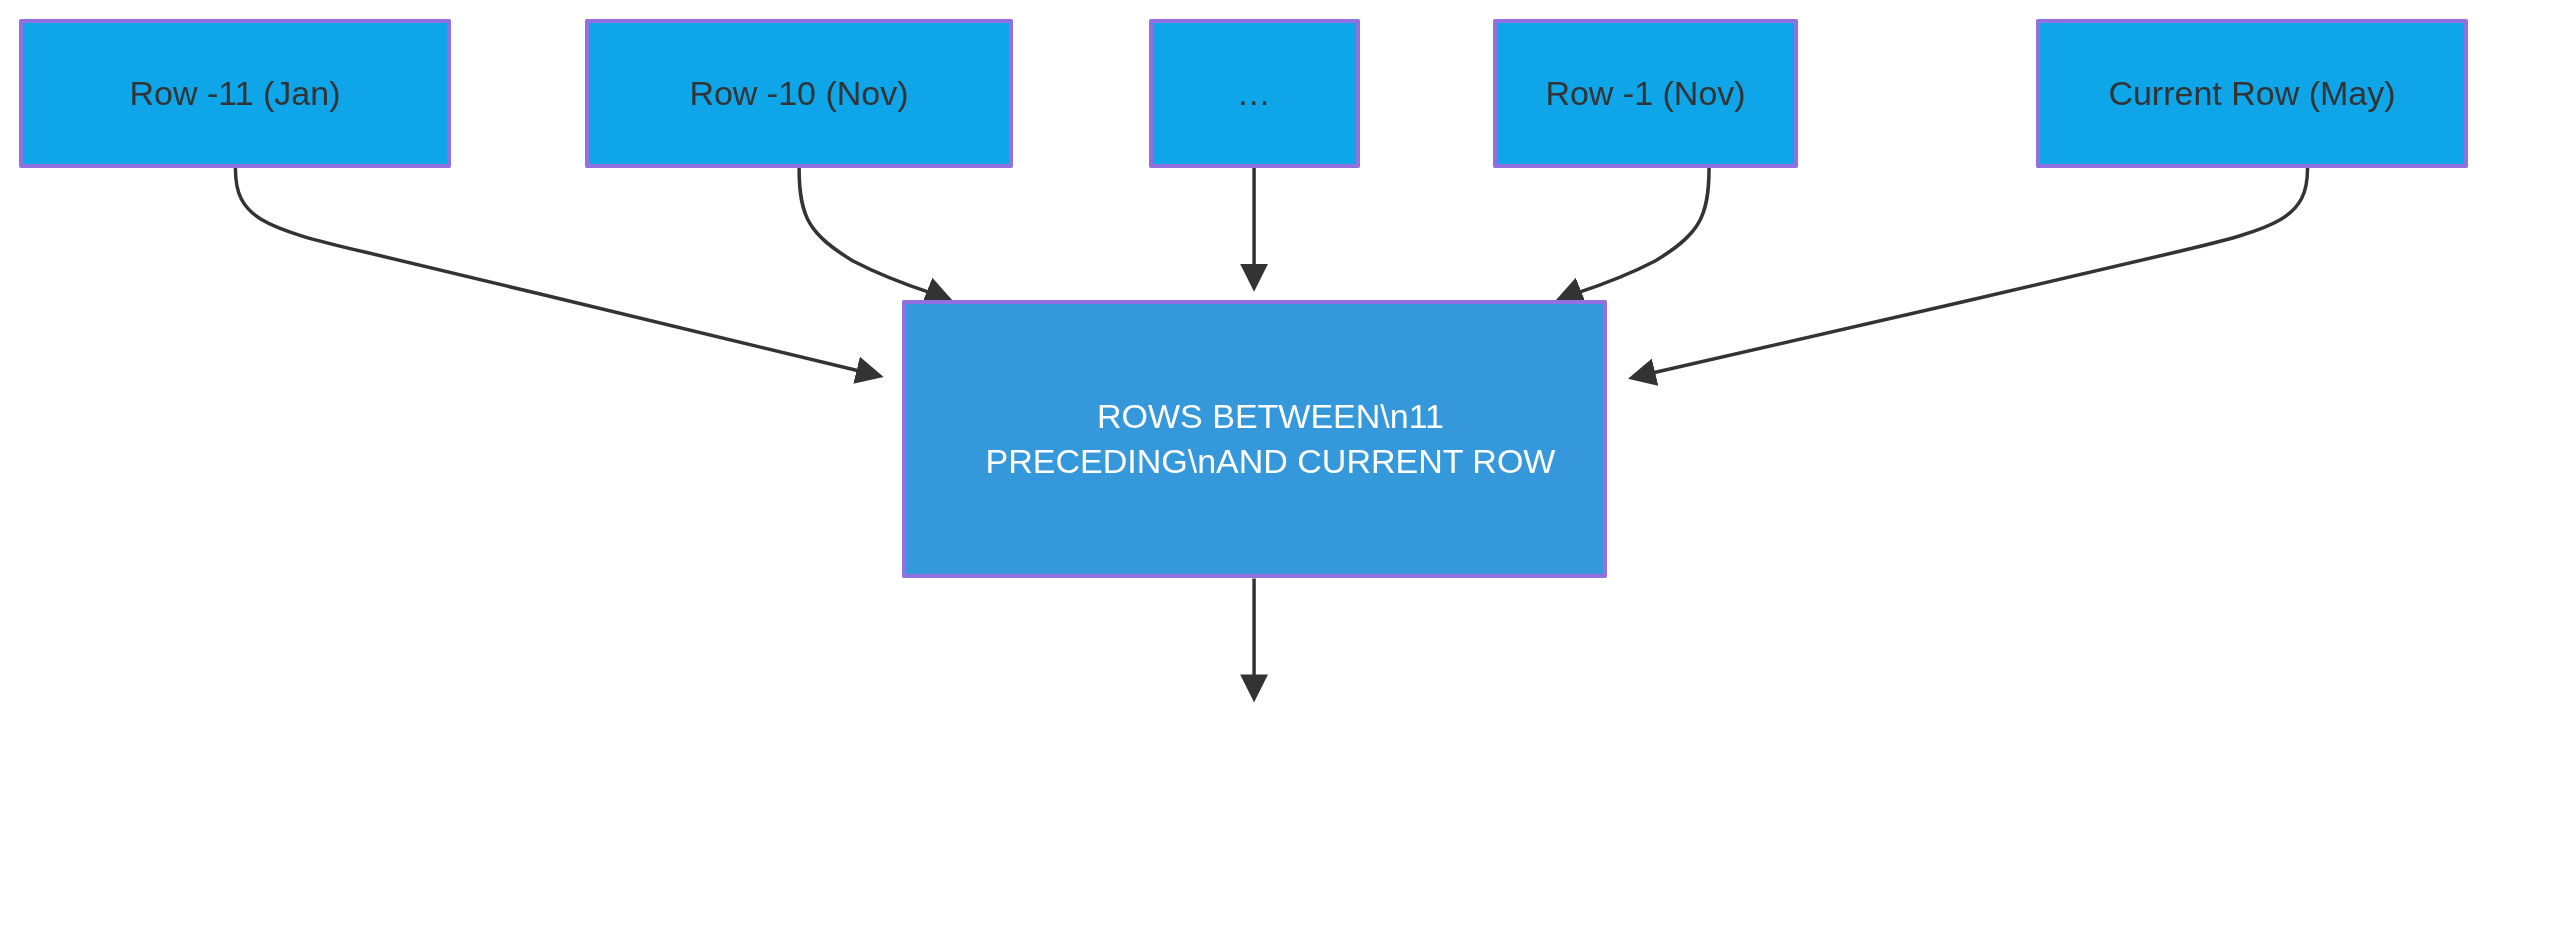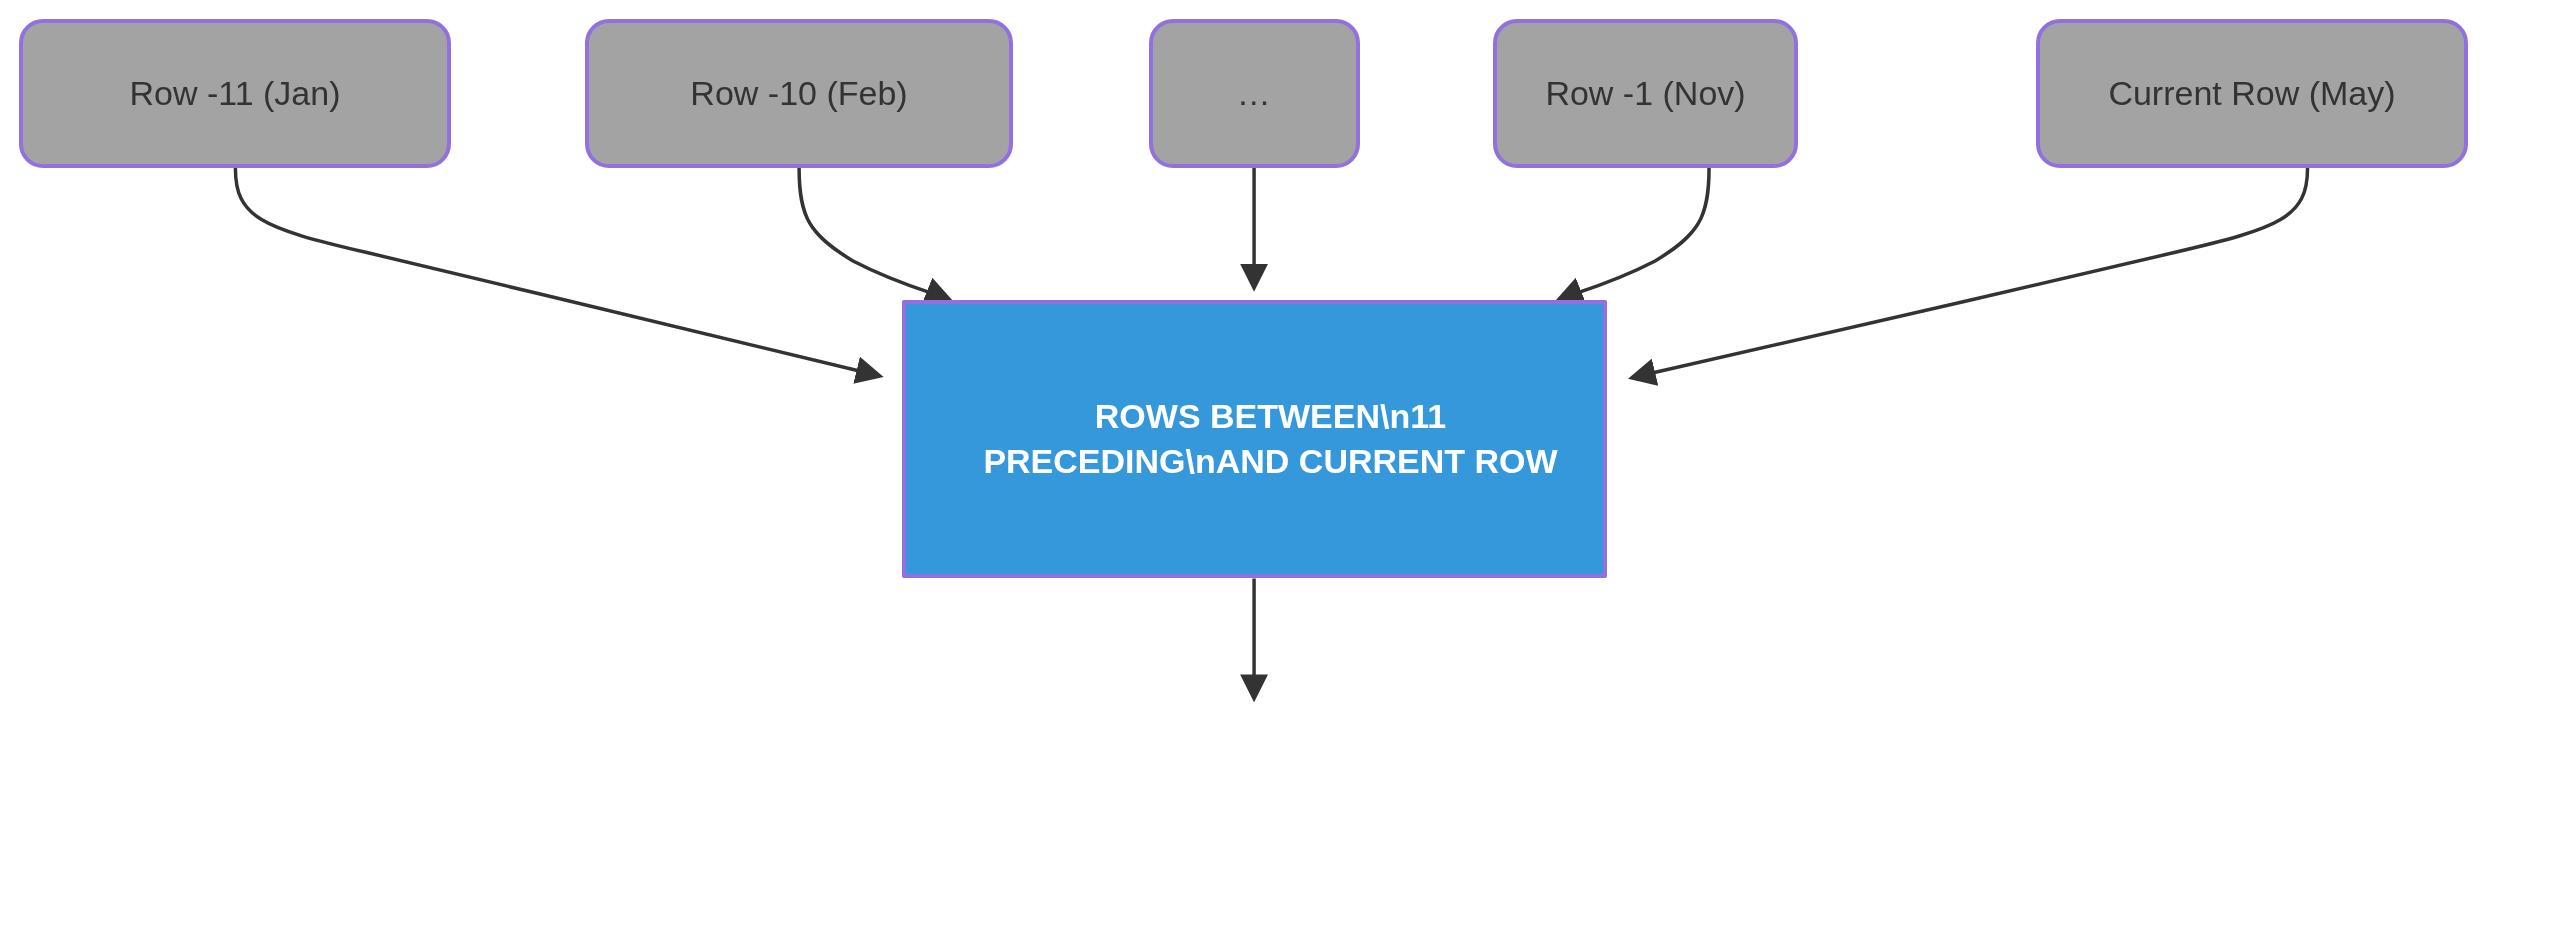--- a/index.html
+++ b/index.html
@@ -45,32 +45,31 @@
 
   .node-label {
     display: block;
     width: 100%;
     padding: 0 12.2px;
     box-sizing: border-box;
     white-space: pre-wrap;
   }
 
   .node.row-node {
-    background: #a3a3a3;
+    background: #0ea5e9;
     color: #333333;
     font-size: 34px;
     font-weight: 400;
-    border-radius: 24px;
   }
 
   .node.window-node {
     background: #3498db;
     color: #ffffff;
     font-size: 34px;
-    font-weight: 700;
+    font-weight: 400;
     padding-left: 32px;
   }
 
   .node.result-node {
     background: #2ecc71;
     color: #ffffff;
     font-size: 34px;
     font-weight: 400;
   }
 
@@ -101,21 +100,21 @@
     <path d="M 2652 193 C 2652 250, 2620 262, 2500 290 C 2300 338, 2010 402, 1876 434" fill="none" stroke="#333333" stroke-width="4" marker-end="url(#arrowhead)"></path>
 
     <path d="M 1441 665 L 1441 802" fill="none" stroke="#333333" stroke-width="4" marker-end="url(#arrowhead)"></path>
   </svg>
 
   <div class="node row-node" style="left:19px; top:19px; width:432px; height:149px;">
     <span class="node-label">Row -11 (Jan)</span>
   </div>
 
   <div class="node row-node" style="left:585px; top:19px; width:428px; height:149px;">
-    <span class="node-label">Row -10 (Feb)</span>
+    <span class="node-label">Row -10 (Nov)</span>
   </div>
 
   <div class="node row-node ellipsis-node" style="left:1149px; top:19px; width:211px; height:149px;">
     <span class="node-label">…</span>
   </div>
 
   <div class="node row-node" style="left:1493px; top:19px; width:305px; height:149px;">
     <span class="node-label">Row -1 (Nov)</span>
   </div>
 

